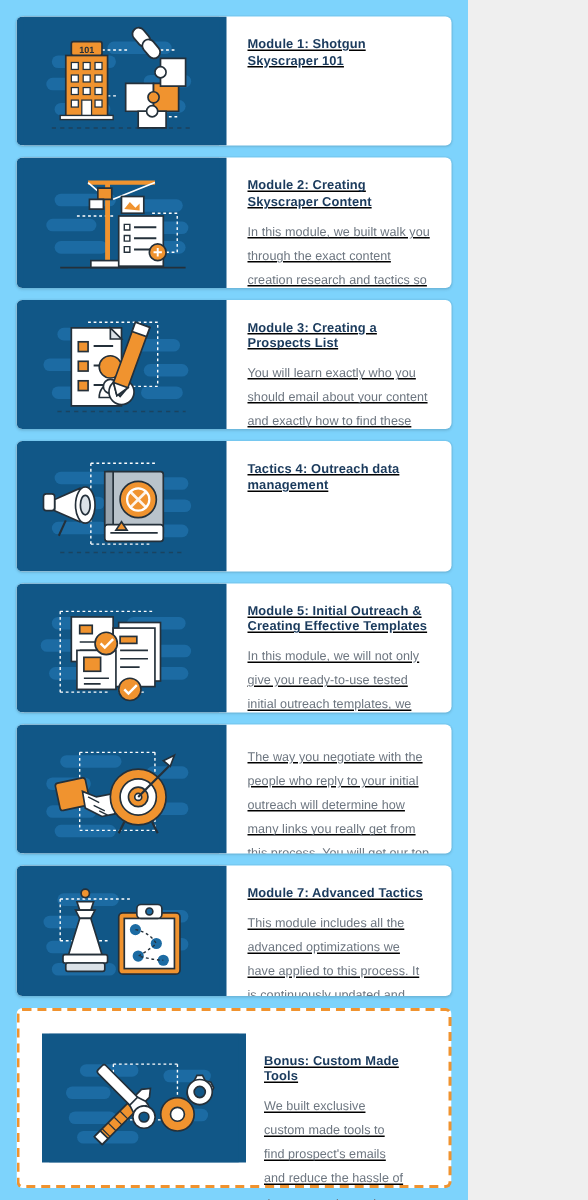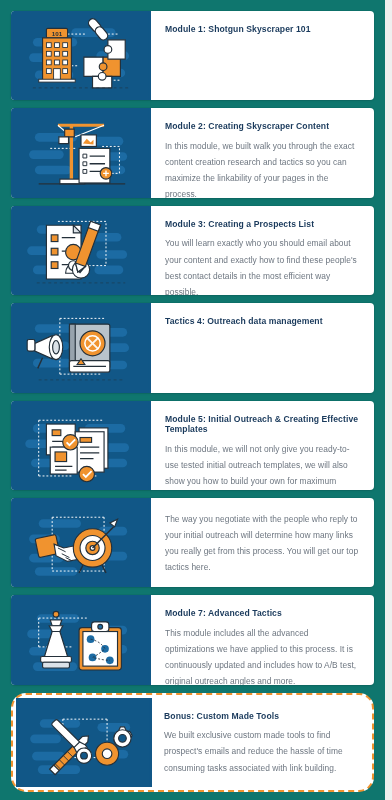--- a/index.html
+++ b/index.html
@@ -4,46 +4,47 @@
 <style>
   * { box-sizing: border-box; margin: 0; padding: 0; }
   html, body {
     width: 392px;
     height: 800px;
     background: #efefef;
     font-family: "Liberation Sans", sans-serif;
     -webkit-font-smoothing: antialiased;
   }
   .page {
-    width: 385px;
+    width: 312px;
     height: 800px;
-    background: #0f766e;
+    background: #7dd3fc;
     padding: 11px 11px 8px 11px;
     display: flex;
     flex-direction: column;
     gap: 8px;
     overflow: hidden;
+    text-decoration: underline;
   }
   .module-card {
     background: #ffffff;
     border-radius: 4px;
     display: flex;
     flex-direction: row;
     align-items: stretch;
     box-shadow: 0 1px 2px rgba(0,0,0,0.10), 0 0 0 1px rgba(0,0,0,0.035);
     overflow: hidden;
     flex: 1 1 0;
     min-height: 0;
   }
   .module-card.bonus {
     background: #ffffff;
     border: 2px dashed #f0932f;
-    border-radius: 15px;
+    border-radius: 4px;
     box-shadow: none;
-    padding: 3px;
+    padding: 15px;
     overflow: visible;
   }
   .illus {
     width: 140px;
     flex: 0 0 140px;
     background: #115787;
     position: relative;
     overflow: hidden;
   }
   .module-card.bonus .illus {

